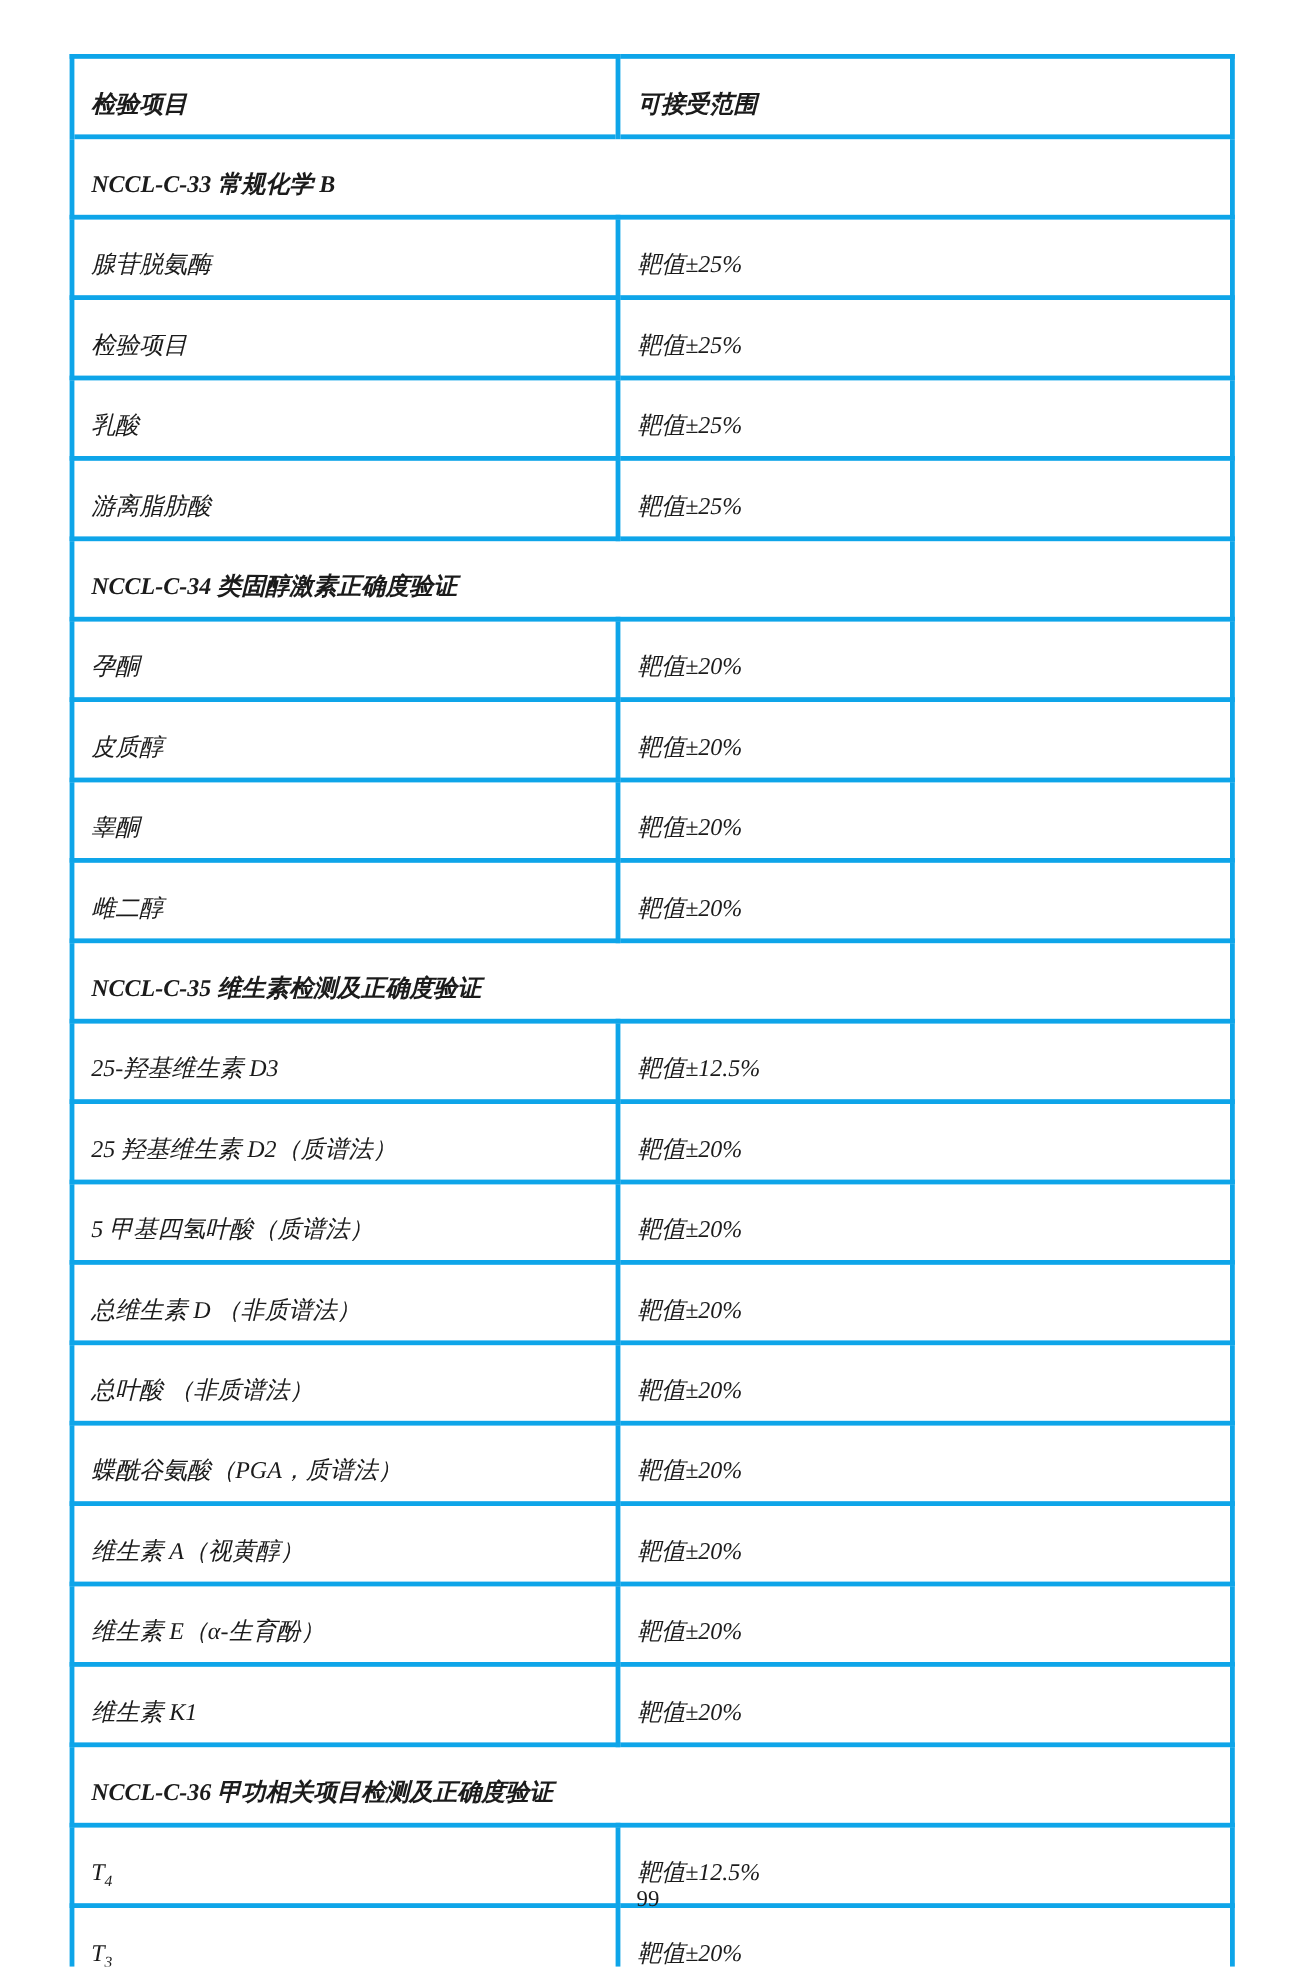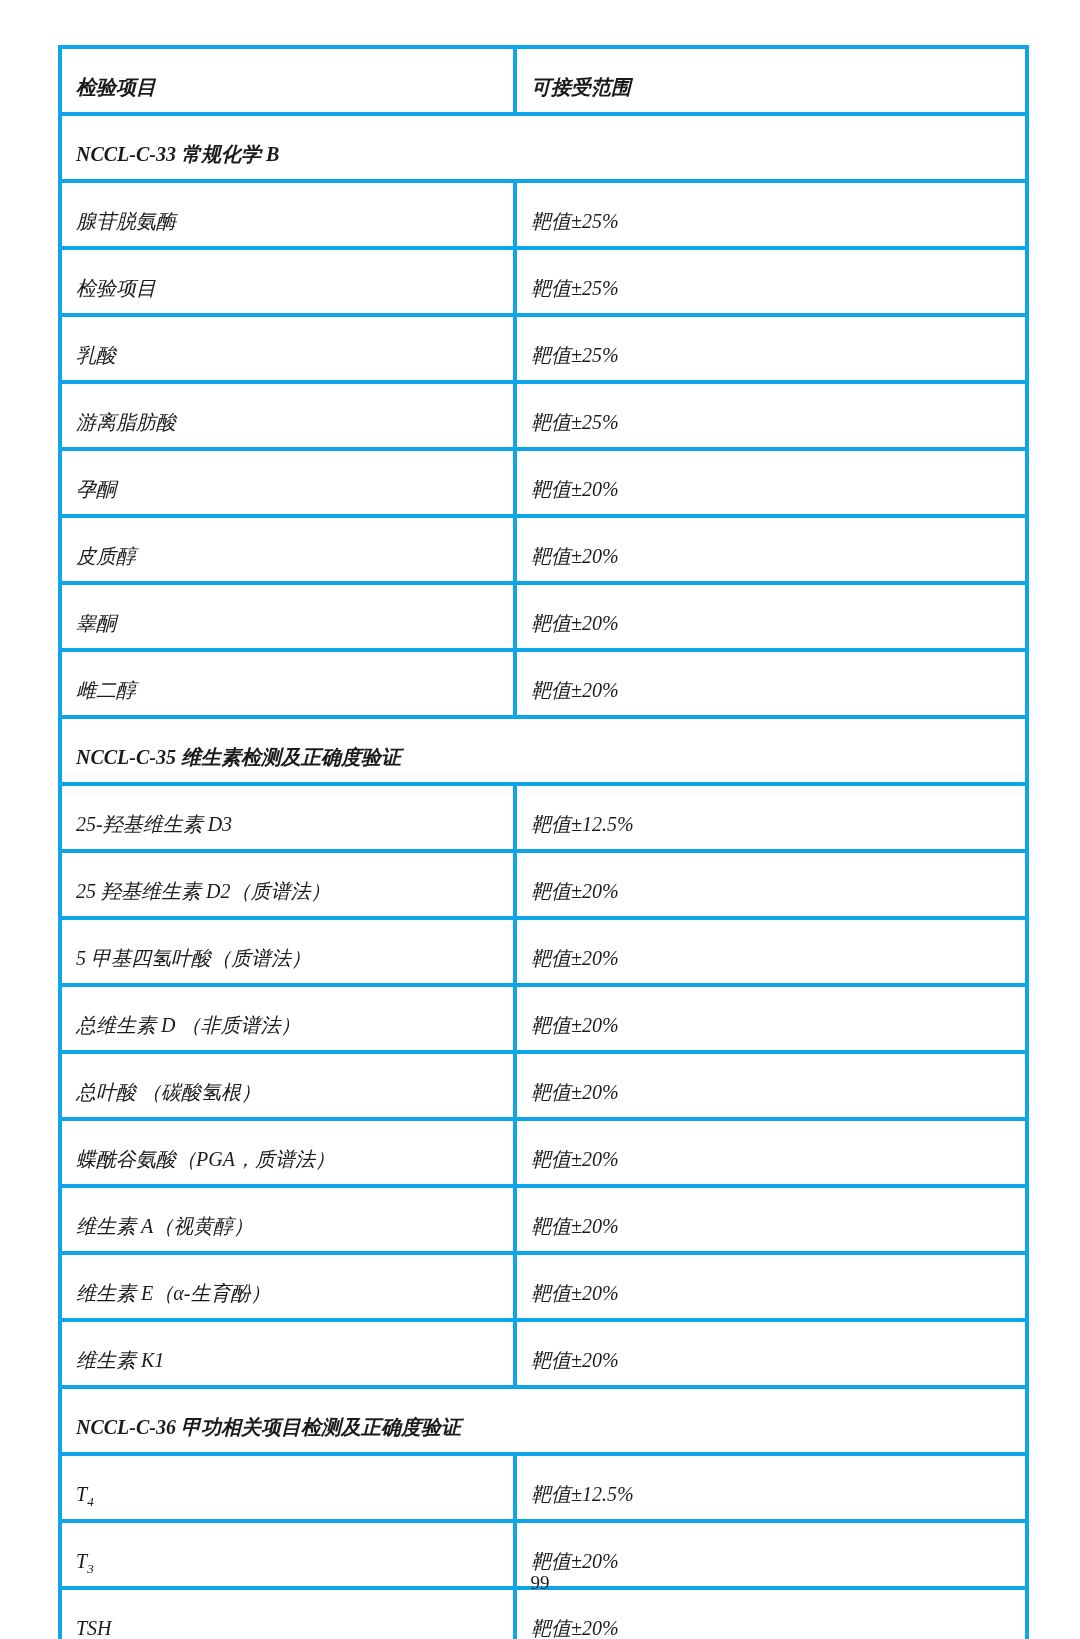--- a/index.html
+++ b/index.html
@@ -87,20 +87,23 @@
       </tr>
       <tr>
         <td>乳酸</td>
         <td>靶值±25%</td>
       </tr>
       <tr>
         <td>游离脂肪酸</td>
         <td>靶值±25%</td>
       </tr>
 
+      <tr class="section-row">
+        <td colspan="2">NCCL-C-34 类固醇激素正确度验证</td>
+      </tr>
       <tr>
         <td>孕酮</td>
         <td>靶值±20%</td>
       </tr>
       <tr>
         <td>皮质醇</td>
         <td>靶值±20%</td>
       </tr>
       <tr>
         <td>睾酮</td>
@@ -124,21 +127,21 @@
       </tr>
       <tr>
         <td>5 甲基四氢叶酸（质谱法）</td>
         <td>靶值±20%</td>
       </tr>
       <tr>
         <td>总维生素 D （非质谱法）</td>
         <td>靶值±20%</td>
       </tr>
       <tr>
-        <td>总叶酸 （碳酸氢根）</td>
+        <td>总叶酸 （非质谱法）</td>
         <td>靶值±20%</td>
       </tr>
       <tr>
         <td>蝶酰谷氨酸（PGA，质谱法）</td>
         <td>靶值±20%</td>
       </tr>
       <tr>
         <td>维生素 A（视黄醇）</td>
         <td>靶值±20%</td>
       </tr>

